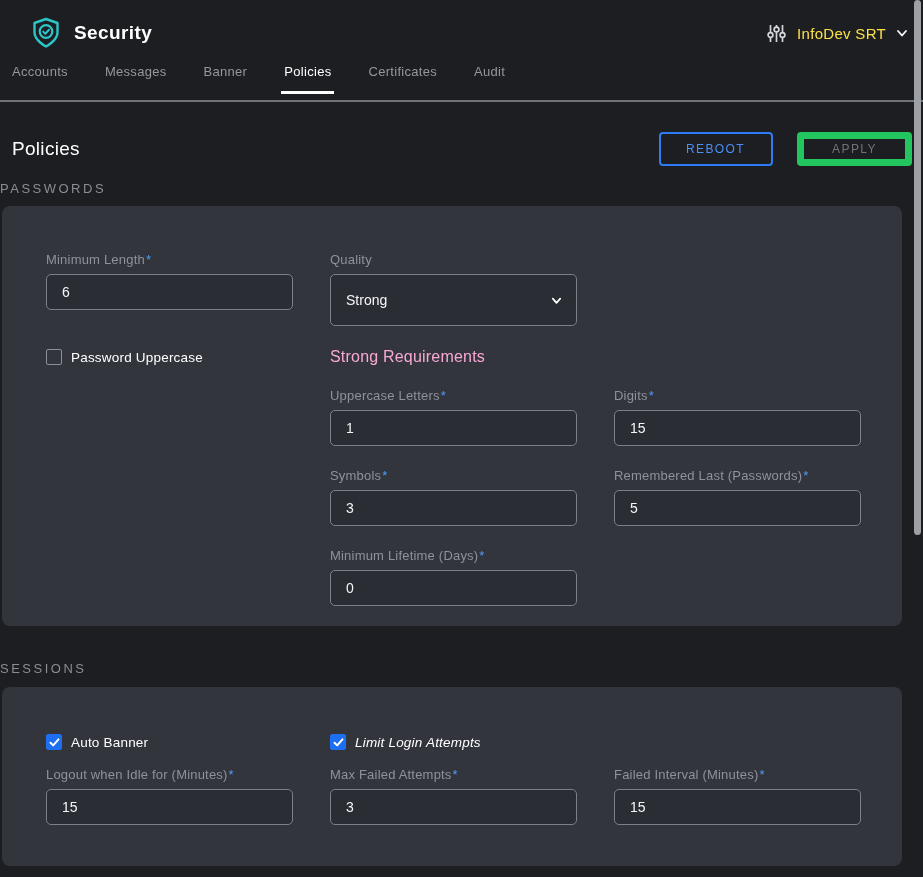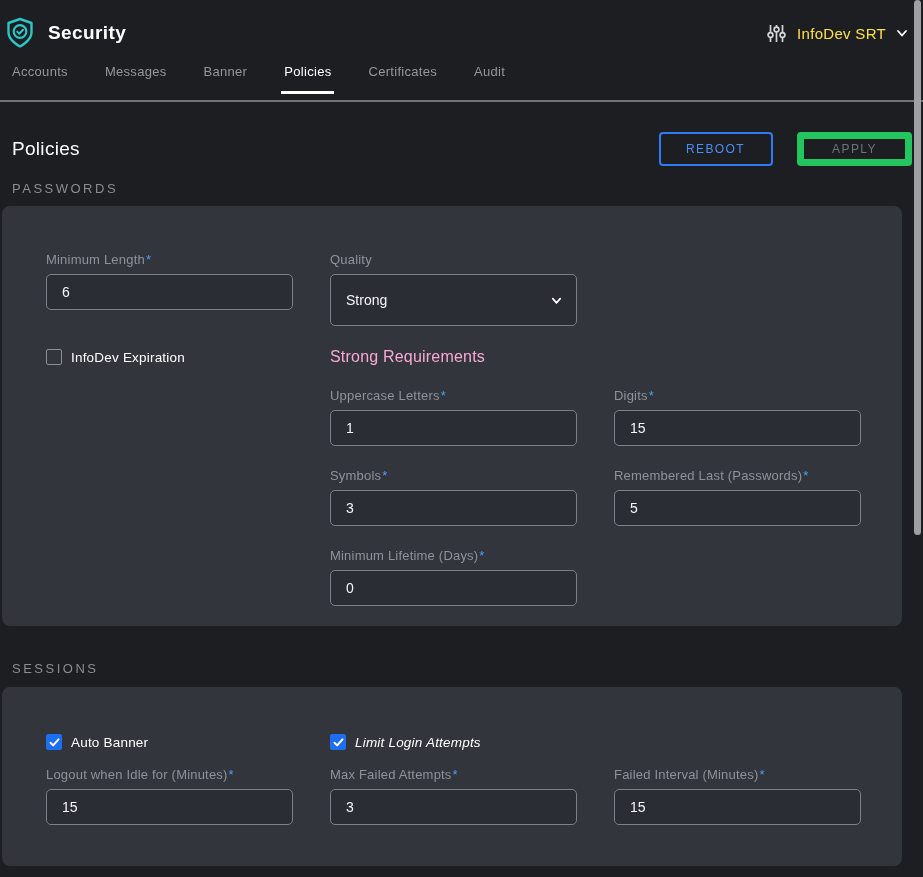--- a/index.html
+++ b/index.html
@@ -11,21 +11,21 @@
     position: relative;
     overflow: hidden;
   }
 
   
   .app-header {
     height: 66px;
     display: flex;
     align-items: center;
     justify-content: space-between;
-    padding: 0 14px 0 3px;
+    padding: 0 14px 0 29px;
   }
   .app-header .left, .app-header .right { display: flex; align-items: center; }
   .app-title {
     font-size: 19px;
     font-weight: bold;
     letter-spacing: 0.4px;
     margin-left: 11px;
     color: #ffffff;
   }
   .system-name { font-size: 15px; color: #fde047; margin: 0 9px 0 10px; letter-spacing: 0.3px; }
@@ -86,21 +86,21 @@
     border: 7px solid #22c55e;
     color: #6f7379;
     cursor: default;
   }
 
   
   .section-heading {
     font-size: 13px;
     letter-spacing: 2.5px;
     color: #8a8d94;
-    padding-left: 12px;
+    padding-left: 0;
   }
   .heading-passwords { margin-top: 15px; margin-bottom: 10px; }
   .heading-sessions  { margin-top: 35px; margin-bottom: 11px; }
 
   .panel {
     margin-left: 2px;
     width: 900px;
     background: #32353c;
     border-radius: 8px;
   }
@@ -260,21 +260,21 @@
             <polyline points="3,5 7,9.5 11,5" stroke="#ffffff" stroke-width="1.8" stroke-linecap="round" stroke-linejoin="round"></polyline>
           </svg>
         </span>
       </div>
     </div>
 
     <div class="cell check-row" style="grid-column:1; grid-row:2;">
       <span class="checkbox">
         
       </span>
-      <span class="check-label">InfoDev Expiration</span>
+      <span class="check-label">Password Uppercase</span>
     </div>
 
     <div class="cell" style="grid-column:2; grid-row:2;">
       <span class="static-label">Strong Requirements</span>
     </div>
 
     <div class="cell" style="grid-column:2; grid-row:3;">
       <span class="field-label"><span>Uppercase Letters</span><span class="req">*</span></span>
       <input class="text-input" type="text" value="1" style="">
     </div>

